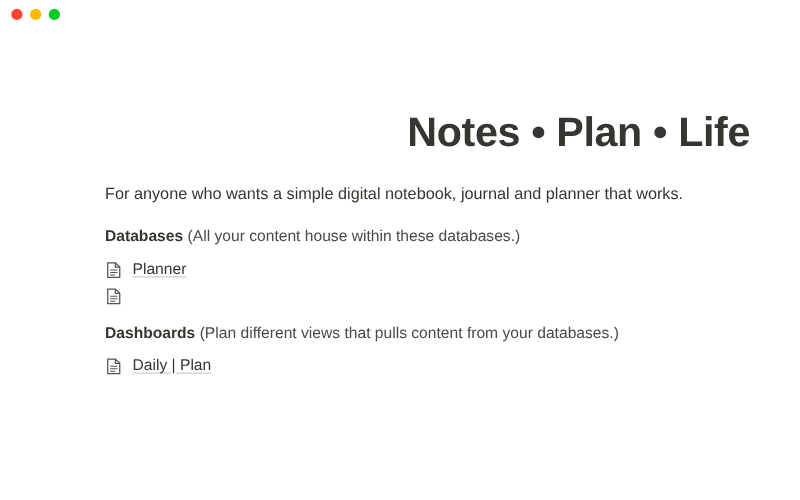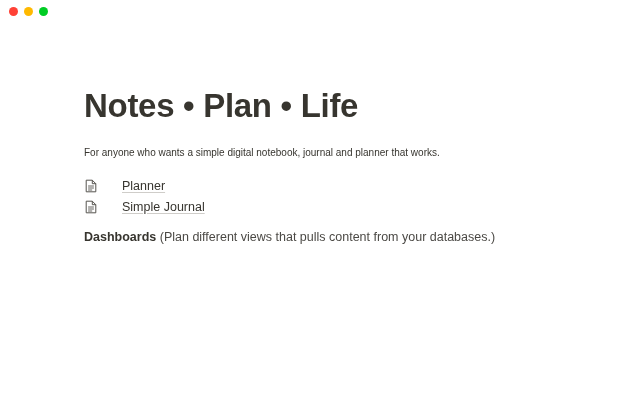--- a/index.html
+++ b/index.html
@@ -44,24 +44,25 @@
     padding-top: 66px;
   }
 
   #page-title {
     font-size: 33px;
     font-weight: bold;
     color: #37352f;
     letter-spacing: -0.3px;
     margin: 0 0 22px 0;
     line-height: 1.1;
+    text-align: right;
   }
 
   #page-subtitle {
-    font-size: 10px;
+    font-size: 13px;
     color: #37352f;
     margin: 0 0 15px 0;
     line-height: 1.45;
   }
 
   .section-heading {
     font-size: 12.5px;
     color: #37352f;
     margin: 0 0 7px 0;
     line-height: 1.45;
@@ -77,21 +78,21 @@
 
   .link-list {
     list-style: none;
     margin: 0 0 10px 0;
     padding: 0;
   }
   .link-row {
     display: flex;
     align-items: center;
     height: 21px;
-    gap: 24px;
+    gap: 8px;
   }
   .page-icon {
     width: 14px;
     height: 14px;
     flex: 0 0 14px;
     display: block;
   }
   .link-text {
     font-size: 12.5px;
     color: #37352f;
@@ -113,20 +114,23 @@
   </div>
 </div>
 
 <div id="page-content">
 
   <h1 id="page-title">Notes • Plan • Life</h1>
 
   <p id="page-subtitle">For anyone who wants a simple digital notebook, journal and planner that works.</p>
 
   <div>
+    <p class="section-heading">
+      <span class="sh-bold">Databases</span><span> </span><span class="sh-note">(All your content house within these databases.)</span>
+    </p>
     <ul class="link-list">
       <li class="link-row">
         <span class="page-icon">
           <svg viewBox="0 0 14 14" width="14" height="14" aria-hidden="true">
             <path d="M2.2 1.2 h6.1 l3.5 3.5 v8.1 h-9.6 z" fill="#ffffff" stroke="#55534e" stroke-width="1"></path>
             <path d="M8.3 1.2 v3.5 h3.5" fill="none" stroke="#55534e" stroke-width="1"></path>
             <line x1="4.1" y1="7.0" x2="9.9" y2="7.0" stroke="#55534e" stroke-width="0.9"></line>
             <line x1="4.1" y1="9.0" x2="9.9" y2="9.0" stroke="#55534e" stroke-width="0.9"></line>
             <line x1="4.1" y1="11.0" x2="8.2" y2="11.0" stroke="#55534e" stroke-width="0.9"></line>
           </svg>
@@ -136,24 +140,37 @@
       <li class="link-row">
         <span class="page-icon">
           <svg viewBox="0 0 14 14" width="14" height="14" aria-hidden="true">
             <path d="M2.2 1.2 h6.1 l3.5 3.5 v8.1 h-9.6 z" fill="#ffffff" stroke="#55534e" stroke-width="1"></path>
             <path d="M8.3 1.2 v3.5 h3.5" fill="none" stroke="#55534e" stroke-width="1"></path>
             <line x1="4.1" y1="7.0" x2="9.9" y2="7.0" stroke="#55534e" stroke-width="0.9"></line>
             <line x1="4.1" y1="9.0" x2="9.9" y2="9.0" stroke="#55534e" stroke-width="0.9"></line>
             <line x1="4.1" y1="11.0" x2="8.2" y2="11.0" stroke="#55534e" stroke-width="0.9"></line>
           </svg>
         </span>
-        <span class="link-text">Simple Journal</span>
       </li>
     </ul>
   </div>
 
   <div>
     <p class="section-heading">
       <span class="sh-bold">Dashboards</span><span> </span><span class="sh-note">(Plan different views that pulls content from your databases.)</span>
     </p>
+    <ul class="link-list">
+      <li class="link-row">
+        <span class="page-icon">
+          <svg viewBox="0 0 14 14" width="14" height="14" aria-hidden="true">
+            <path d="M2.2 1.2 h6.1 l3.5 3.5 v8.1 h-9.6 z" fill="#ffffff" stroke="#55534e" stroke-width="1"></path>
+            <path d="M8.3 1.2 v3.5 h3.5" fill="none" stroke="#55534e" stroke-width="1"></path>
+            <line x1="4.1" y1="7.0" x2="9.9" y2="7.0" stroke="#55534e" stroke-width="0.9"></line>
+            <line x1="4.1" y1="9.0" x2="9.9" y2="9.0" stroke="#55534e" stroke-width="0.9"></line>
+            <line x1="4.1" y1="11.0" x2="8.2" y2="11.0" stroke="#55534e" stroke-width="0.9"></line>
+          </svg>
+        </span>
+        <span class="link-text">Daily | Plan</span>
+      </li>
+    </ul>
   </div>
 
 </div>
 
 </body></html>

